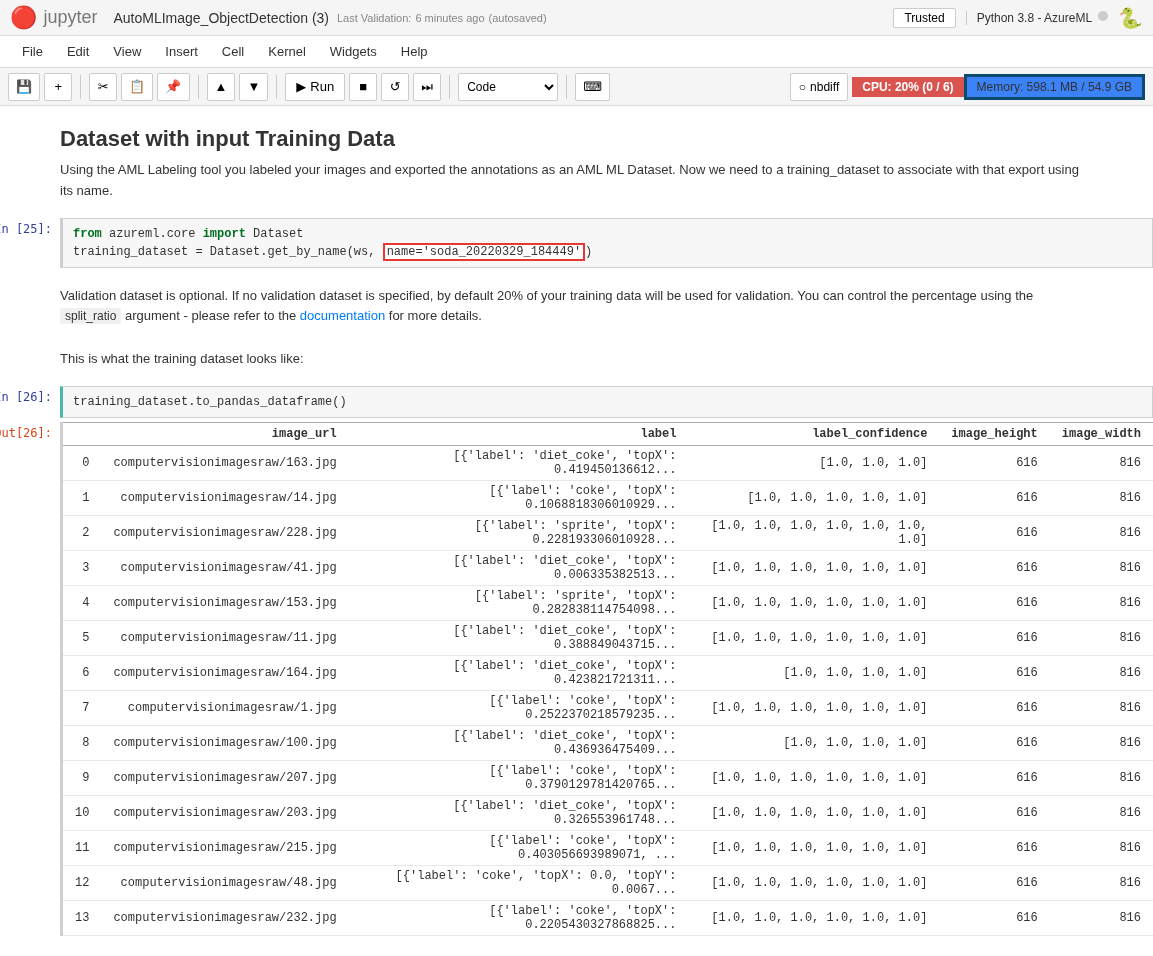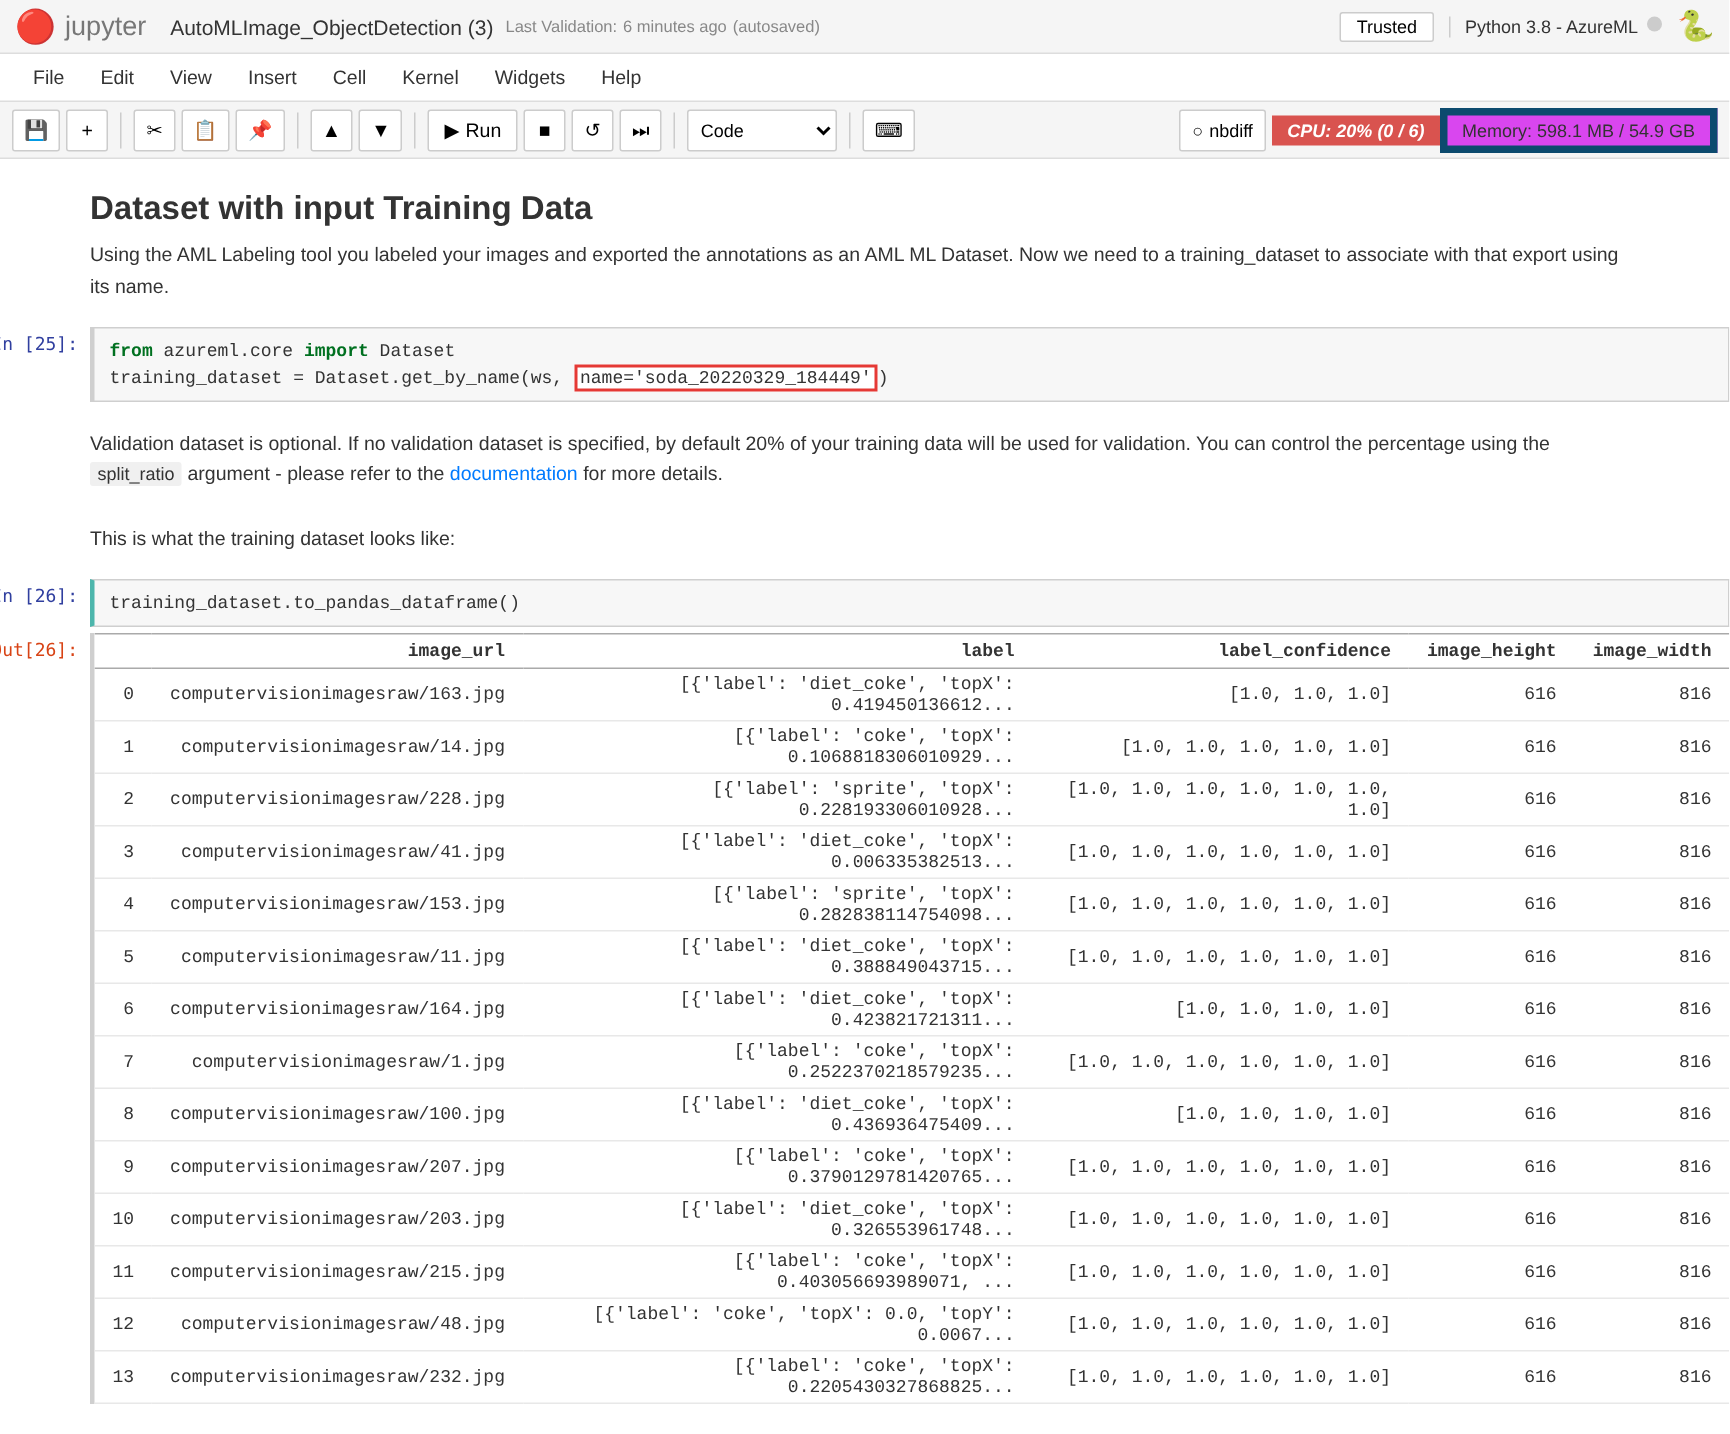--- a/index.html
+++ b/index.html
@@ -59,25 +59,25 @@
       padding: 3px 10px; cursor: pointer; font-size: 13px;
       border-radius: 2px; height: 28px; display: flex; align-items: center; gap: 4px;
     }
 
     
     #resource-info {
       margin-left: auto; display: flex; align-items: center; gap: 0;
     }
     .cpu-badge {
       background: #d9534f; color: #fff;
-      padding: 3px 10px; font-size: 12px; font-weight: bold; font-style: italic;
+      padding: 3px 10px; font-size: 12px; font-weight: bold;
     }
     .mem-badge {
-      background: #d946ef; color: #333;
-      padding: 3px 10px; font-size: 12px; border: 5px solid #0c4a6e;
+      background: #3b82f6; color: #333;
+      padding: 3px 10px; font-size: 12px; border: 3px solid #0c4a6e;
     }
     .nbdiff-btn {
       background: #fff; border: 1px solid #ccc;
       padding: 3px 8px; cursor: pointer; font-size: 12px;
       border-radius: 2px; height: 28px; display: flex; align-items: center; gap: 4px;
     }
 
     
     #notebook {
       background: #fff; padding: 0;

